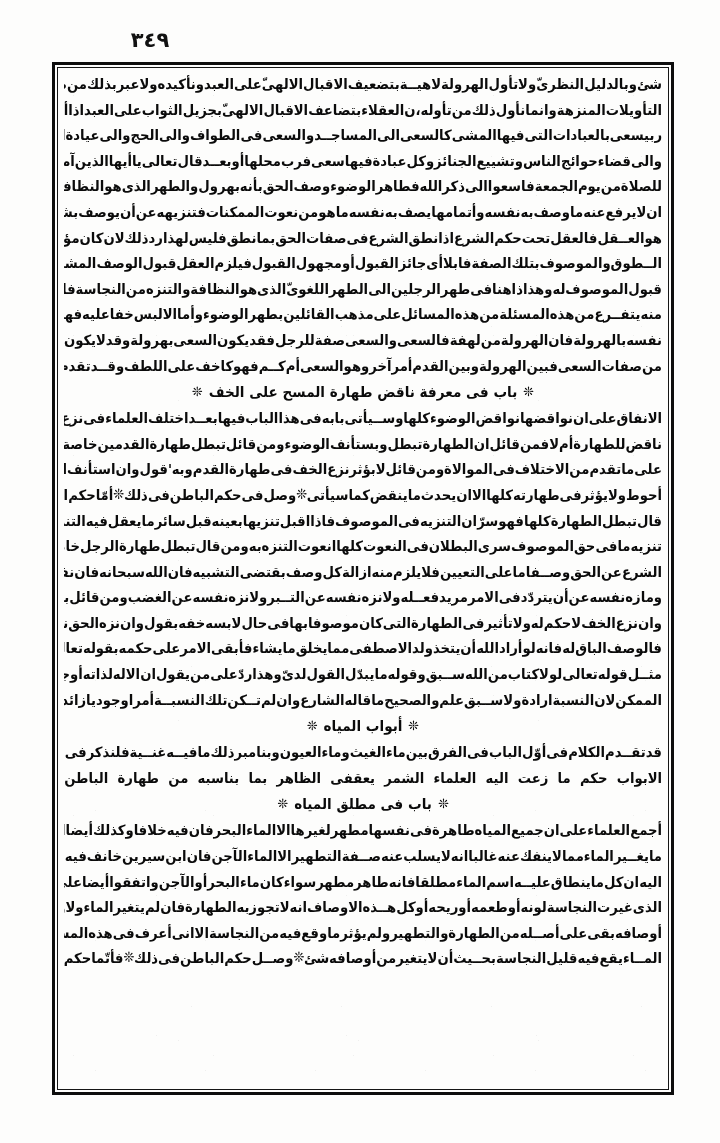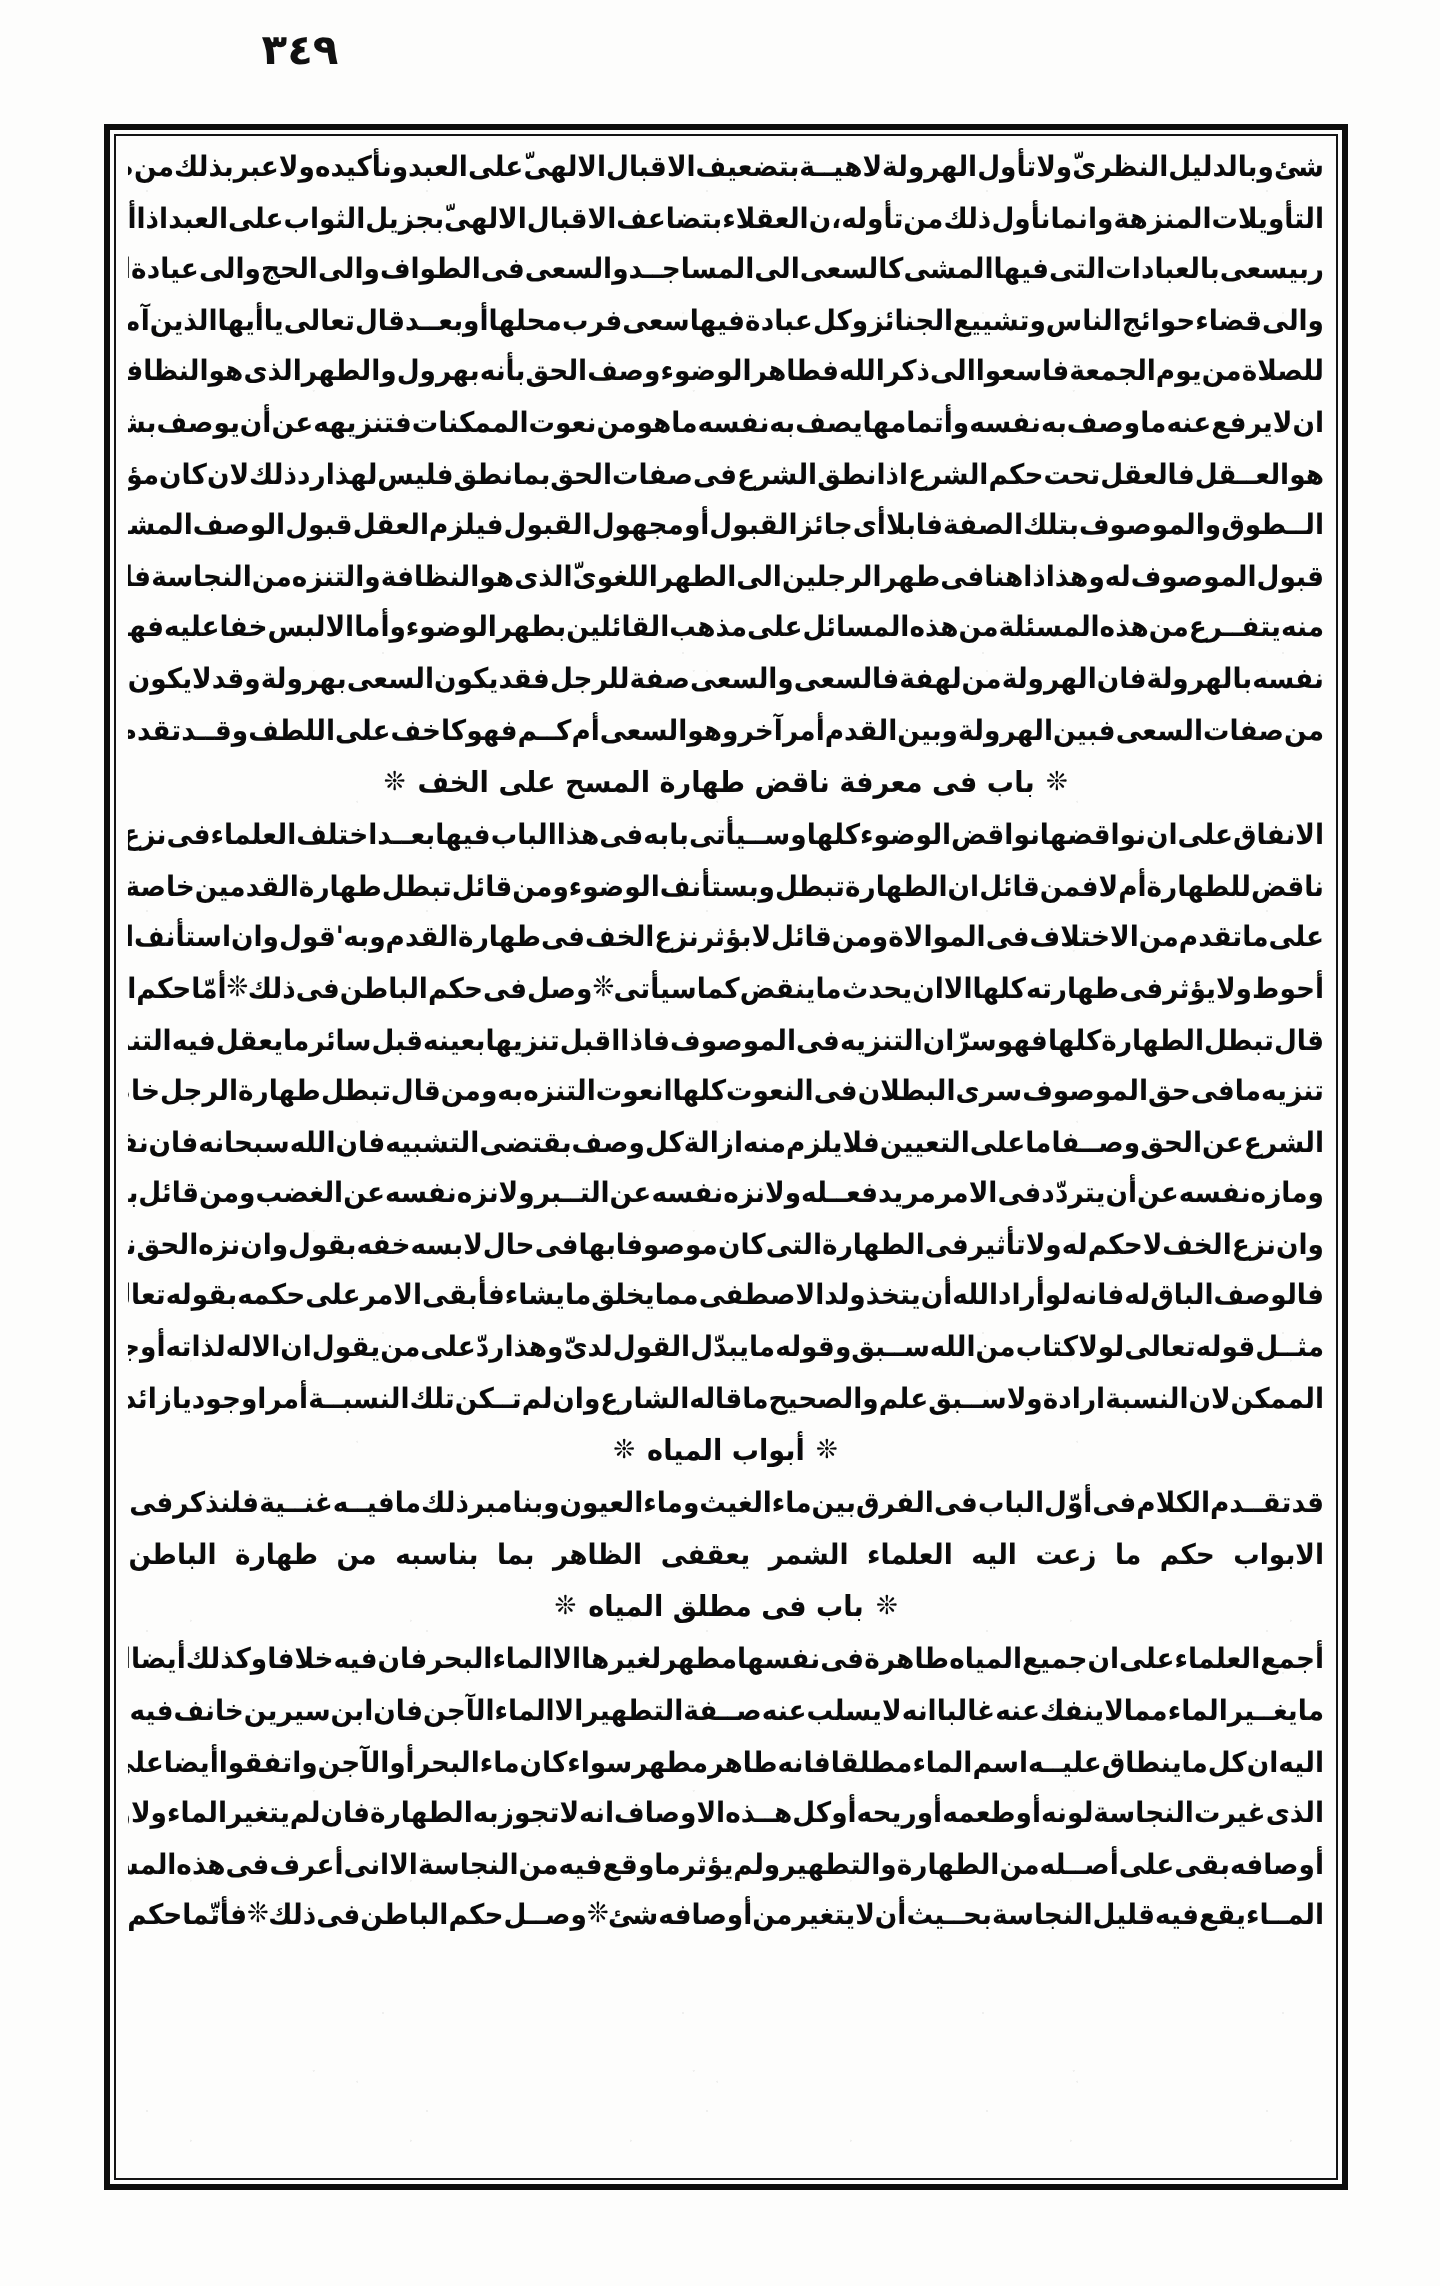--- a/index.html
+++ b/index.html
@@ -20,21 +20,21 @@
   
   .page {
     position: absolute;
     inset: 0;
     background: #fdfdfc;
   }
 
   
   .folio {
     position: absolute;
-    top: 13px;
+    top: 28px;
     left: 0;
     width: 300px;
     text-align: center;
     font-family: "DejaVu Sans", sans-serif;
     font-size: 21px;
     font-weight: 700;
     letter-spacing: 1px;
     color: #111111;
     direction: rtl;
   }

